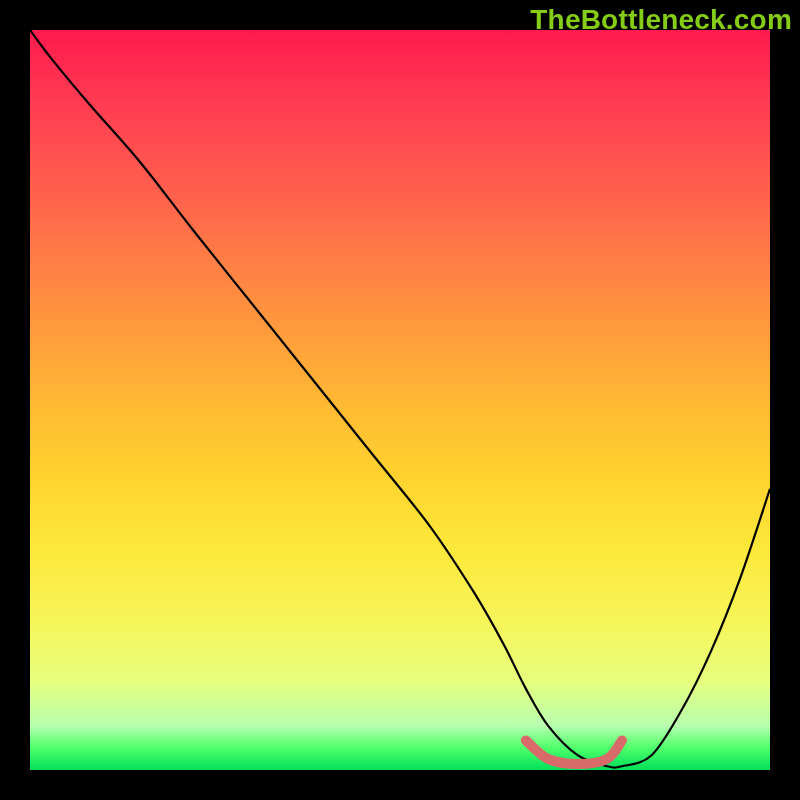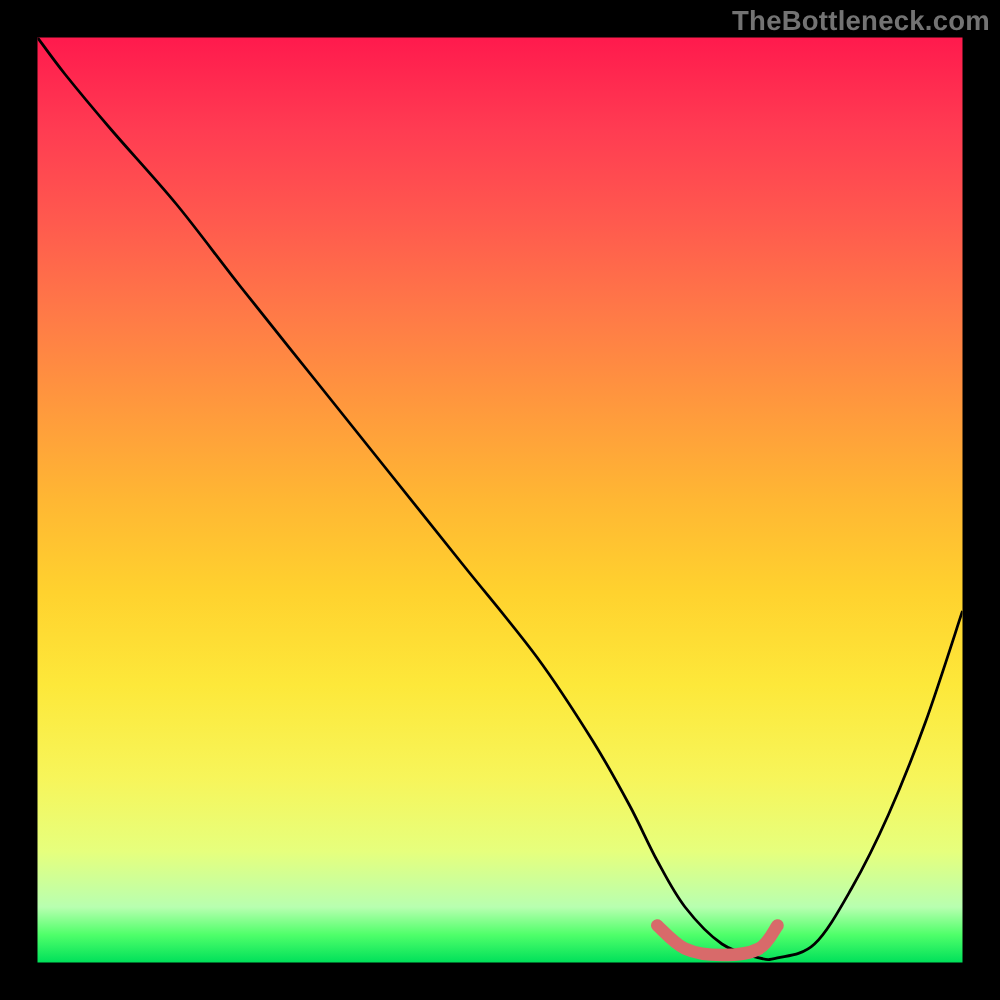--- a/index.html
+++ b/index.html
@@ -37,23 +37,23 @@
       #e6ff7d 88%,
       #b8ffb0 94%,
       #4fff6a 97%,
       #00e05a 100%
     );
   }
   .watermark {
     position: absolute;
     top: 4px;
     right: 8px;
-    font-size: 22px;
+    font-size: 28px;
     font-weight: bold;
-    color: #737373;
+    color: #84cc16;
     letter-spacing: 0.2px;
     user-select: none;
   }
   svg.curve-layer {
     position: absolute;
     left: 0;
     top: 0;
     width: 740px;
     height: 740px;
   }

